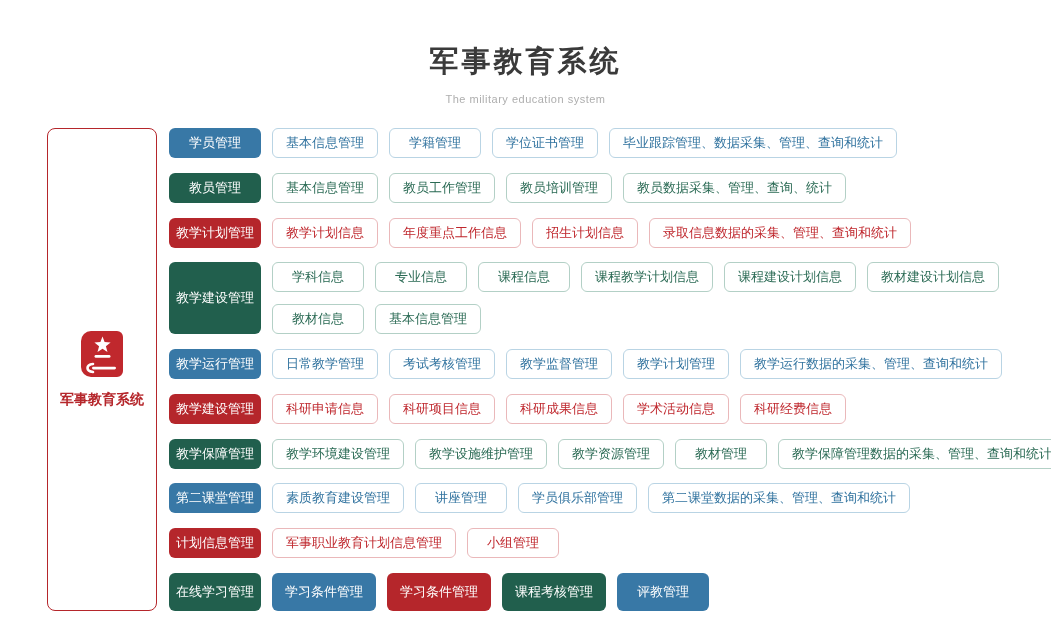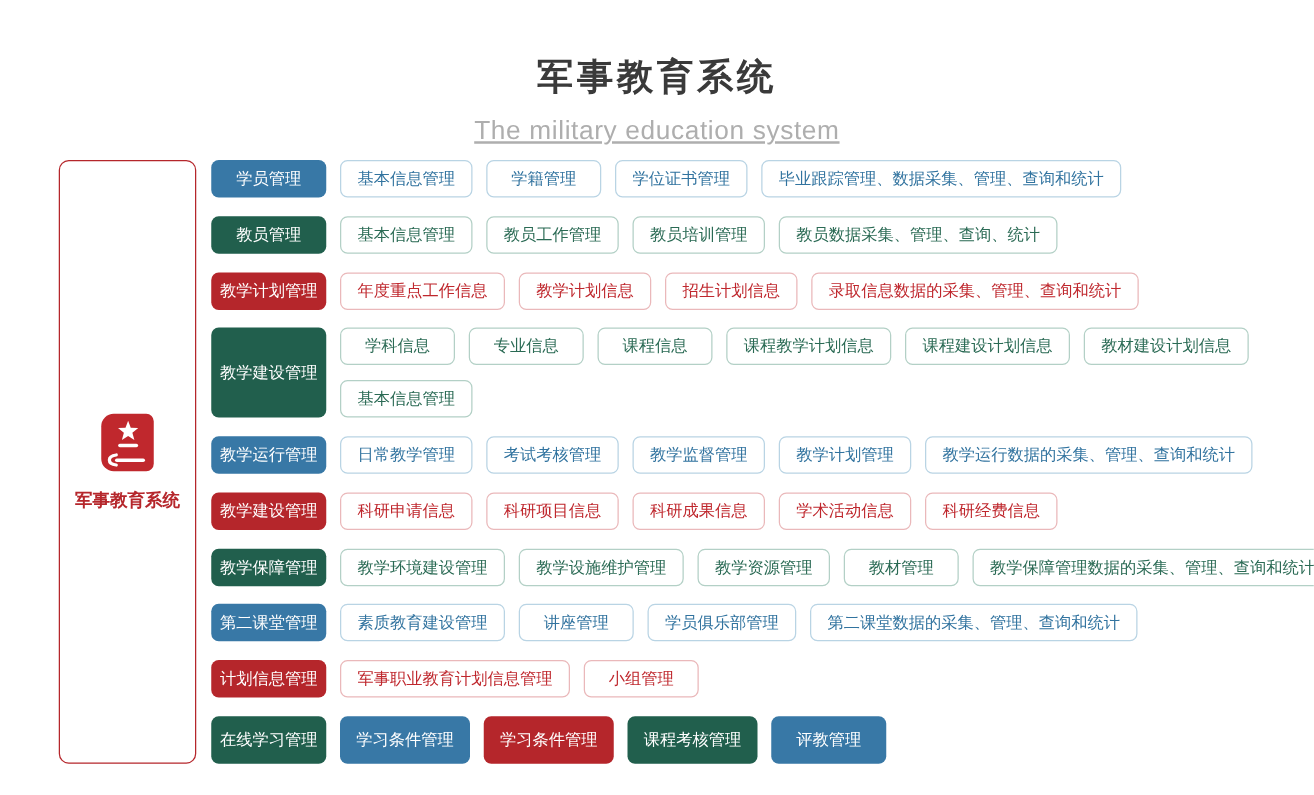--- a/index.html
+++ b/index.html
@@ -9,21 +9,21 @@
     -webkit-font-smoothing:antialiased;
   }
   :root{
     --c-blue:#3878a6;--c-green:#215f4d;--c-red:#b5262b;
     --c-blue-border:#b9d4e4;--c-green-border:#b3d0c6;--c-red-border:#eab8ba;
     --c-blue-text:#31739f;--c-green-text:#2a6a54;--c-red-text:#bf272d;
     --c-title:#3a3a3a;--c-subtitle:#aeaeae;
   }
   .header{position:absolute;top:0;left:0;width:1051px;text-align:center;}
   .title{margin-top:42px;font-size:29px;font-weight:bold;color:var(--c-title);letter-spacing:3px;}
-  .subtitle{margin-top:11px;font-size:21px;color:var(--c-subtitle);letter-spacing:.5px;text-decoration:underline;}
+  .subtitle{margin-top:11px;font-size:11px;color:var(--c-subtitle);letter-spacing:.5px;}
 
   .main{position:absolute;left:47px;top:128px;display:flex;align-items:stretch;}
   .system-panel{
     width:110px;height:483px;box-sizing:border-box;
     border:1px solid var(--c-red);border-radius:8px;
     display:flex;flex-direction:column;align-items:center;justify-content:center;
     background:#fff;flex:0 0 auto;
   }
   .system-panel .label{margin-top:9px;font-size:14px;font-weight:bold;color:var(--c-red);white-space:nowrap;}
 
@@ -92,39 +92,40 @@
             <div class="btn item outline-green">教员工作管理</div>
             <div class="btn item outline-green">教员培训管理</div>
             <div class="btn item outline-green">教员数据采集、管理、查询、统计</div>
           </div>
         </div>
       </div>
       <div class="row">
         <div class="btn category solid-red">教学计划管理</div>
         <div class="lines">
           <div class="line">
+            <div class="btn item outline-red">教学计划信息</div>
             <div class="btn item outline-red">年度重点工作信息</div>
-            <div class="btn item outline-red">教学计划信息</div>
             <div class="btn item outline-red">招生计划信息</div>
             <div class="btn item outline-red">录取信息数据的采集、管理、查询和统计</div>
           </div>
         </div>
       </div>
       <div class="row">
         <div class="btn category solid-green">教学建设管理</div>
         <div class="lines">
           <div class="line">
             <div class="btn item outline-green">学科信息</div>
             <div class="btn item outline-green">专业信息</div>
             <div class="btn item outline-green">课程信息</div>
             <div class="btn item outline-green">课程教学计划信息</div>
             <div class="btn item outline-green">课程建设计划信息</div>
             <div class="btn item outline-green">教材建设计划信息</div>
           </div>
           <div class="line">
+            <div class="btn item outline-green">教材信息</div>
             <div class="btn item outline-green">基本信息管理</div>
           </div>
         </div>
       </div>
       <div class="row">
         <div class="btn category solid-blue">教学运行管理</div>
         <div class="lines">
           <div class="line">
             <div class="btn item outline-blue">日常教学管理</div>
             <div class="btn item outline-blue">考试考核管理</div>

